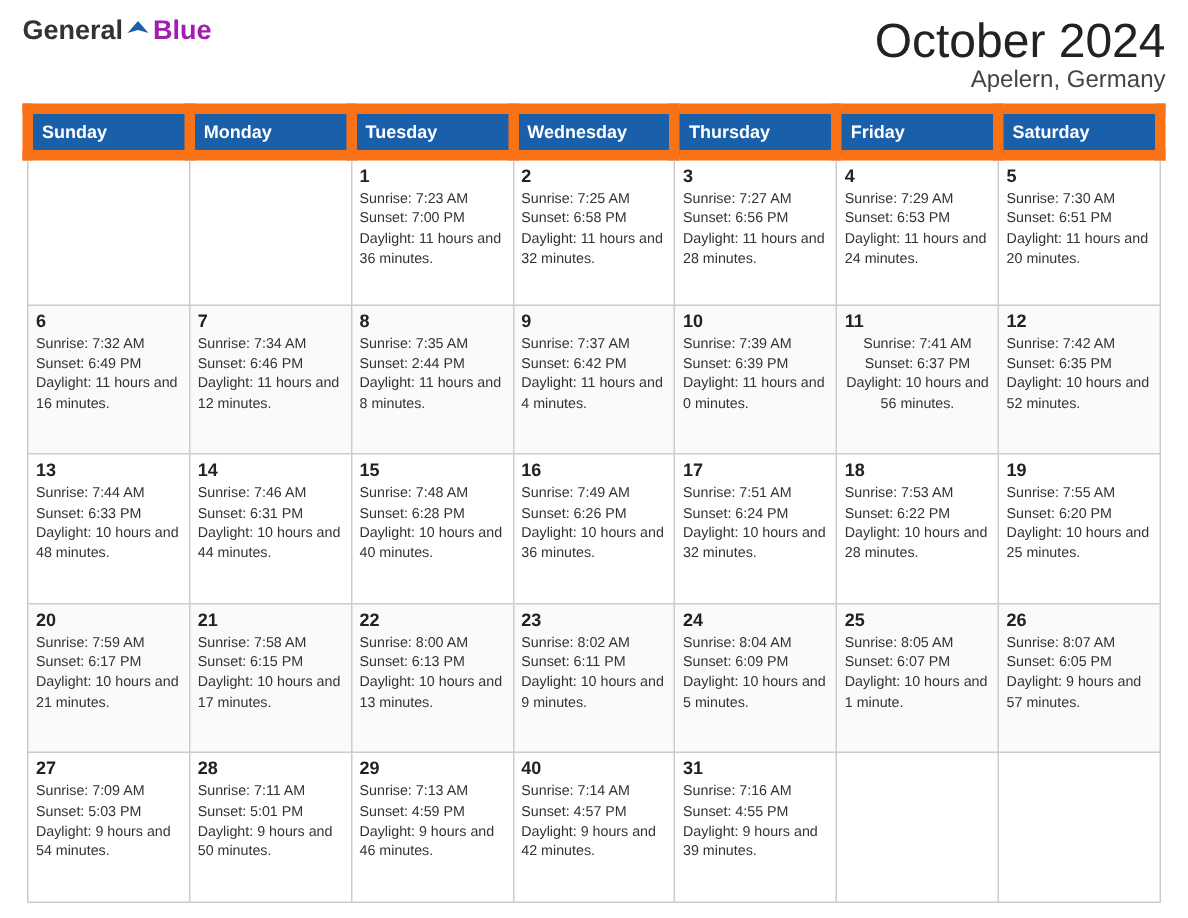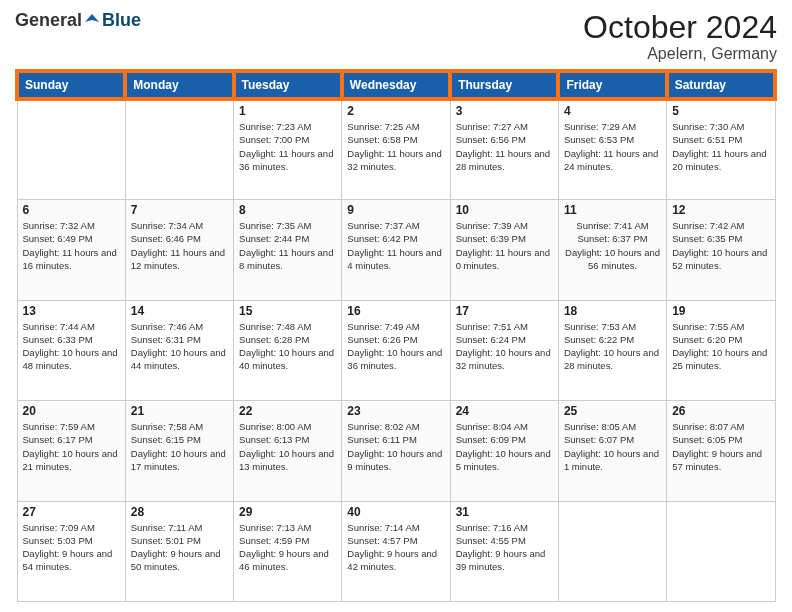--- a/index.html
+++ b/index.html
@@ -29,21 +29,21 @@
       align-items: flex-start;
     }
     .logo-text {
       display: flex;
       align-items: center;
       font-size: 18px;
       font-weight: bold;
       color: #333;
     }
     .logo-general { color: #333; }
-    .logo-blue { color: #0c4a6e; }
+    .logo-blue { color: #a21caf; }
     .title-block {
       text-align: right;
     }
     .title-block h1 {
       font-size: 32px;
       font-weight: normal;
       color: #222;
       line-height: 1.1;
     }
     .title-block h2 {
@@ -57,21 +57,21 @@
       border-collapse: collapse;
       width: 100%;
       table-layout: fixed;
     }
     .calendar th {
       background: #1a5faa;
       color: #fff;
       text-align: left;
       padding: 5px 6px;
       font-size: 12px;
-      border: 4px solid #f97316;
+      border: 7px solid #f97316;
     }
     .calendar td {
       border: 1px solid #ccc;
       vertical-align: top;
       padding: 3px 5px;
       font-size: 10px;
       color: #333;
       height: 85px;
     }
     .day-num {

